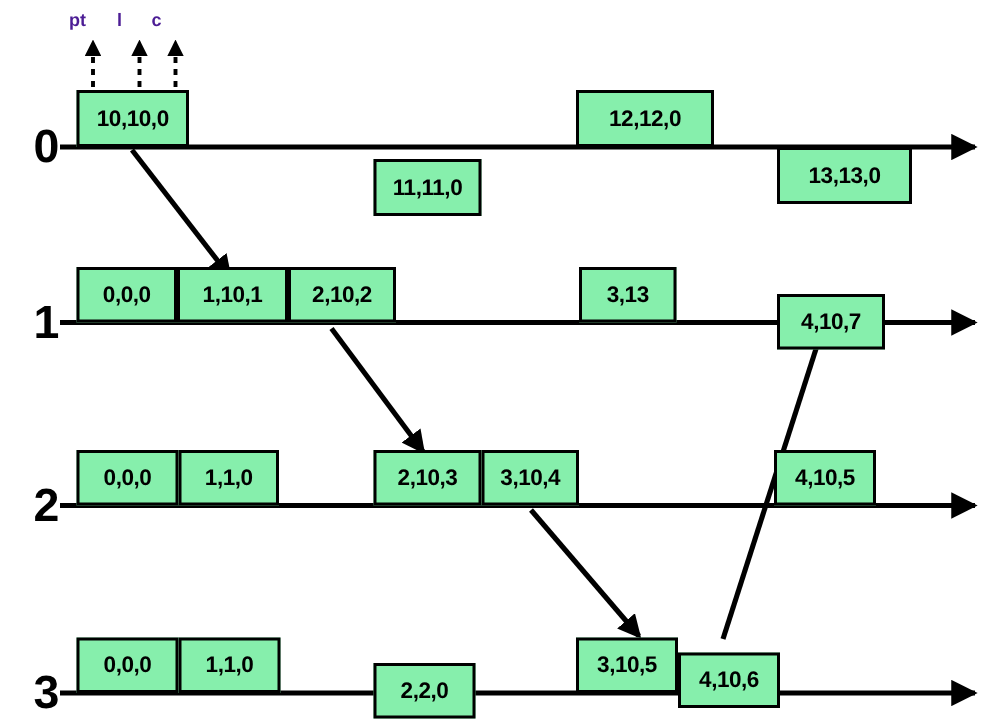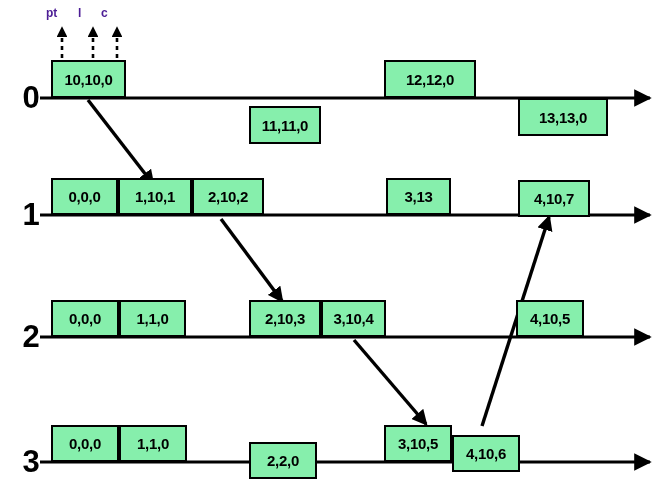--- a/index.html
+++ b/index.html
@@ -101,21 +101,21 @@
     </div>
   <div id="boxes-layer">
       <div class="event-box" style="left: 51px; top: 60px; width: 75px; height: 38px;">10,10,0</div>
       <div class="event-box" style="left: 249px; top: 60px; width: 72px; height: 38px; margin-top: 46px;">11,11,0</div>
       <div class="event-box" style="left: 384px; top: 60px; width: 92px; height: 38px;">12,12,0</div>
       <div class="event-box" style="left: 518px; top: 60px; width: 90px; height: 38px; margin-top: 38px;">13,13,0</div>
       <div class="event-box" style="left: 51px; top: 178px; width: 67px; height: 37px;">0,0,0</div>
       <div class="event-box" style="left: 118px; top: 178px; width: 74px; height: 37px;">1,10,1</div>
       <div class="event-box" style="left: 192px; top: 178px; width: 72px; height: 37px;">2,10,2</div>
       <div class="event-box" style="left: 386px; top: 178px; width: 65px; height: 37px;">3,13</div>
-      <div class="event-box" style="left: 518px; top: 180px; width: 72px; height: 37px;">4,10,7</div>
+      <div class="event-box" style="left: 518px; top: 196px; width: 72px; height: 37px;">4,10,7</div>
       <div class="event-box" style="left: 51px; top: 300px; width: 68px; height: 37px;">0,0,0</div>
       <div class="event-box" style="left: 119px; top: 300px; width: 67px; height: 37px;">1,1,0</div>
       <div class="event-box" style="left: 249px; top: 300px; width: 72px; height: 37px;">2,10,3</div>
       <div class="event-box" style="left: 321px; top: 300px; width: 65px; height: 37px;">3,10,4</div>
       <div class="event-box" style="left: 516px; top: 300px; width: 68px; height: 37px;">4,10,5</div>
       <div class="event-box" style="left: 51px; top: 425px; width: 68px; height: 37px;">0,0,0</div>
       <div class="event-box" style="left: 119px; top: 425px; width: 68px; height: 37px;">1,1,0</div>
       <div class="event-box" style="left: 249px; top: 442px; width: 68px; height: 37px;">2,2,0</div>
       <div class="event-box" style="left: 384px; top: 425px; width: 68px; height: 37px;">3,10,5</div>
       <div class="event-box" style="left: 452px; top: 425px; width: 68px; height: 37px; margin-top: 10px;">4,10,6</div>

